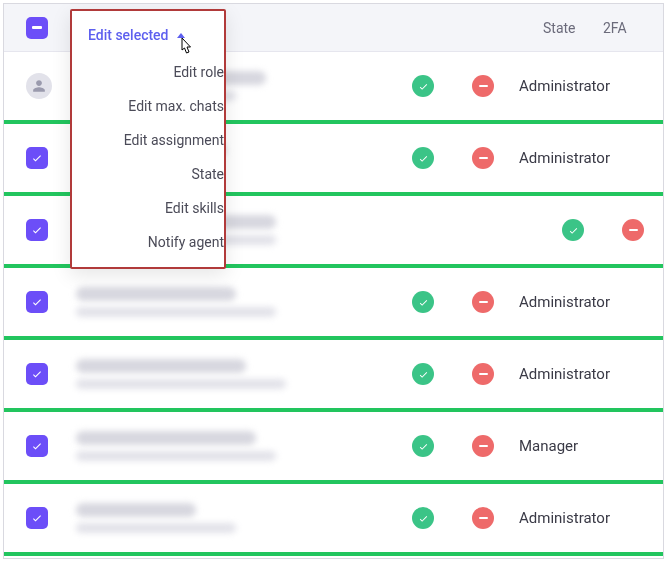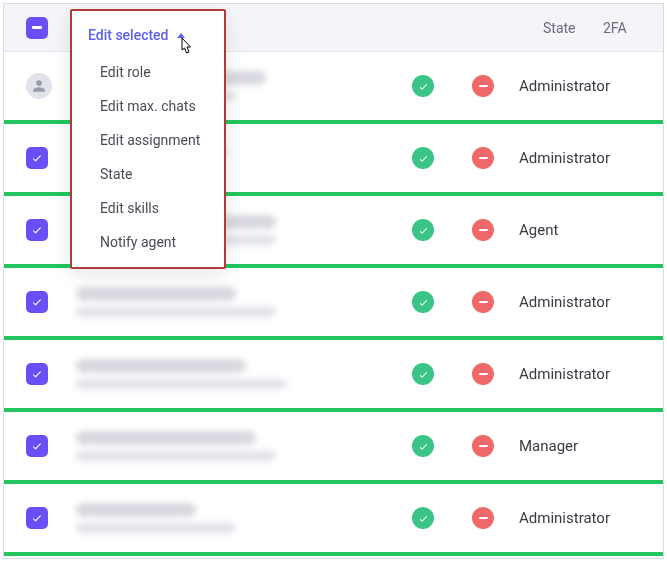--- a/index.html
+++ b/index.html
@@ -103,20 +103,21 @@
   .dropdown .dd-title {
     color:#5d5fef; font-weight:500;
     padding: 12px 16px 12px 16px;
     display:flex; align-items:center;
   }
   .dropdown .dd-item {
     padding: 9px 0 9px 28px;
     color:#4b4b58;
     cursor:pointer;
     font-size:14px;
+    text-align:right;
   }
 
   
   .cursor {
     position:absolute; left: 172px; top: 32px; z-index:60;
   }
 
   svg { display:block; }
 </style>
 </head>
@@ -209,21 +210,20 @@
           <svg width="11" height="11" viewBox="0 0 24 24">
             <path fill="#fff" d="M9 16.2l-3.5-3.5L4 14.2 9 19.2l11-11-1.5-1.5z"></path>
           </svg>
         </div>
       </div>
     <div class="cell-2fa">
         <div class="dot dot-red">
           <div class="red-bar"></div>
         </div>
       </div>
-    <div class="cell-role">Agent</div>
   </div>
 
   <div class="row">
     <div class="cell-check">
       <div class="cb cb-checked">
         <svg width="12" height="12" viewBox="0 0 24 24">
             <path fill="#fff" d="M9 16.2l-3.5-3.5L4 14.2 9 19.2l11-11-1.5-1.5z"></path>
           </svg>
       </div>
     </div>

